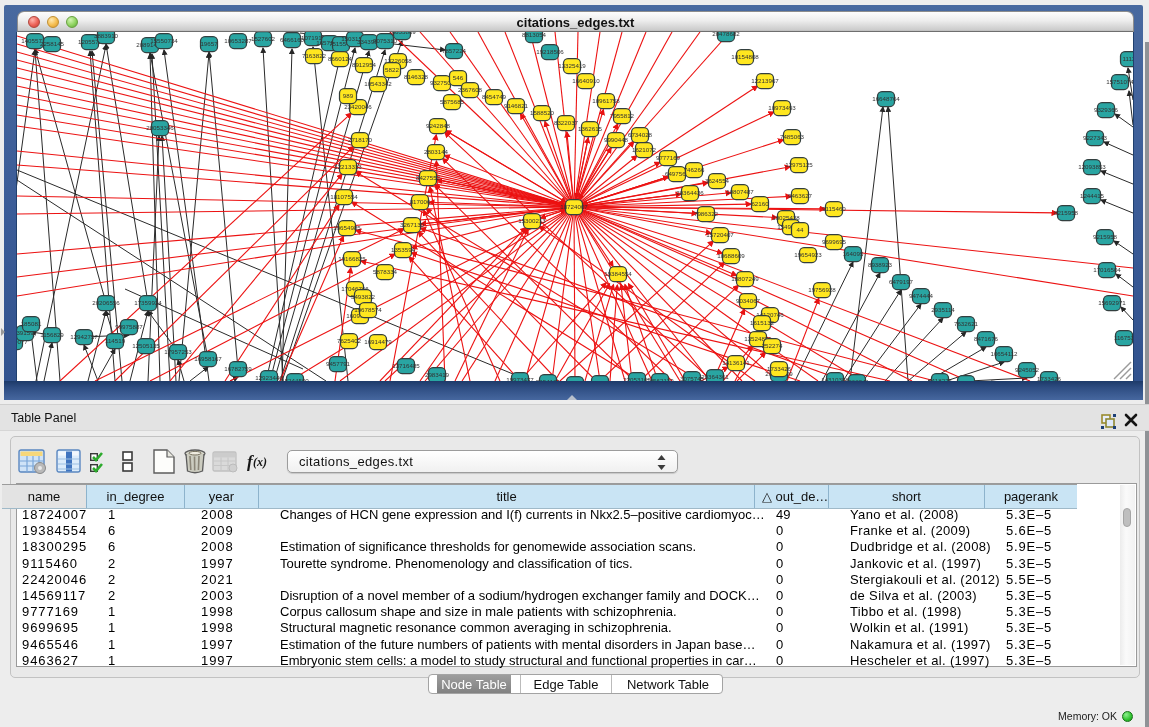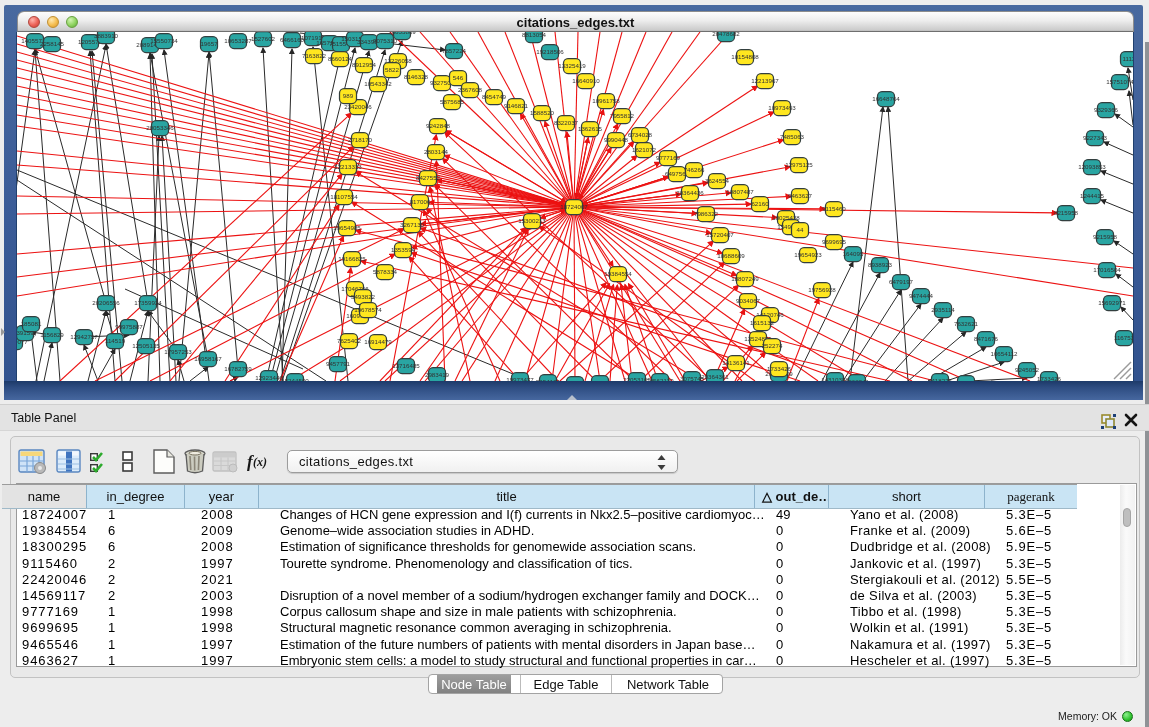--- a/index.html
+++ b/index.html
@@ -674,38 +674,37 @@
     </svg>
   </div>
 
   <div class="abs" id="tbody"></div>
   <div class="abs" id="tbodyframe"></div>
   <div class="abs" id="thead">
     <div class="hcell" style="left:0;width:85px;background:#e3e3e3;">name</div>
     <div class="hcell" style="left:85px;width:98px;">in_degree</div>
     <div class="hcell" style="left:183px;width:74px;">year</div>
     <div class="hcell" style="left:257px;width:496px;">title</div>
-    <div class="hcell" style="left:753px;width:74px;text-align:left;padding-left:7px;font-weight:bold;">△ out_de…</div>
+    <div class="hcell" style="left:753px;width:74px;text-align:left;padding-left:7px;">△ out_de…</div>
     <div class="hcell" style="left:827px;width:156px;">short</div>
-    <div class="hcell" style="left:983px;width:92px;border-right:none;font-family:Liberation Serif, serif;">pagerank</div>
+    <div class="hcell" style="left:983px;width:92px;border-right:none;">pagerank</div>
   </div>
   <div class="trow" style="top:506.0px">
       <span style="left:22px;letter-spacing:0.9px">18724007</span>
       <span style="left:108px">1</span>
       <span style="left:201px;letter-spacing:0.9px">2008</span>
       <span style="left:280px">Changes of HCN gene expression and I(f) currents in Nkx2.5–positive cardiomyoc…</span>
       <span style="left:776px">49</span>
       <span style="left:850px;letter-spacing:0.35px">Yano et al. (2008)</span>
       <span style="left:1006px;letter-spacing:0.8px">5.3E–5</span>
     </div>
     <div class="trow" style="top:522.2px">
       <span style="left:22px;letter-spacing:0.9px">19384554</span>
       <span style="left:108px">6</span>
       <span style="left:201px;letter-spacing:0.9px">2009</span>
-      <span style="left:280px">Genome–wide association studies in ADHD.</span>
       <span style="left:776px">0</span>
       <span style="left:850px;letter-spacing:0.35px">Franke et al. (2009)</span>
       <span style="left:1006px;letter-spacing:0.8px">5.6E–5</span>
     </div>
     <div class="trow" style="top:538.4px">
       <span style="left:22px;letter-spacing:0.9px">18300295</span>
       <span style="left:108px">6</span>
       <span style="left:201px;letter-spacing:0.9px">2008</span>
       <span style="left:280px">Estimation of significance thresholds for genomewide association scans.</span>
       <span style="left:776px">0</span>

